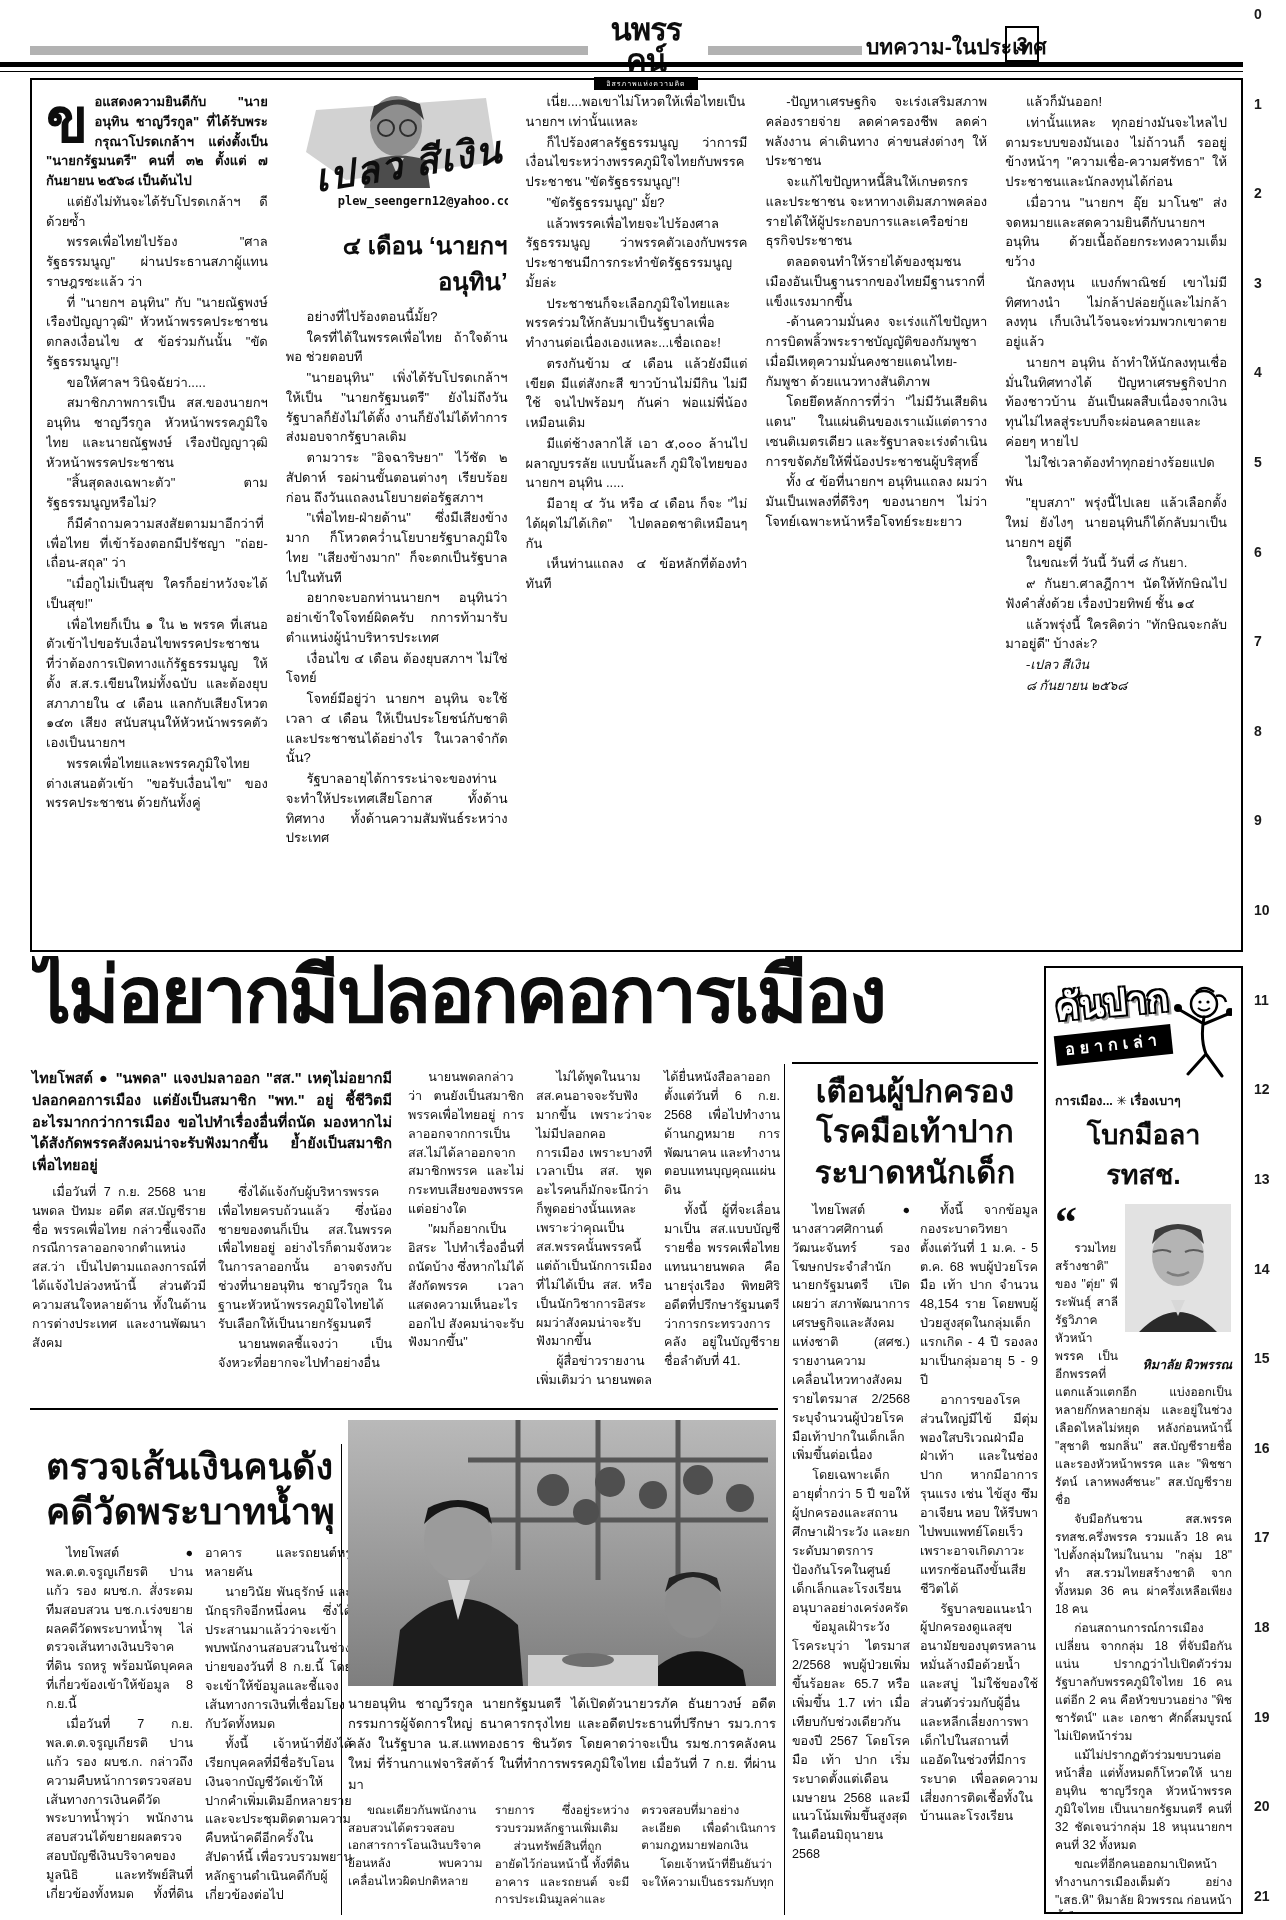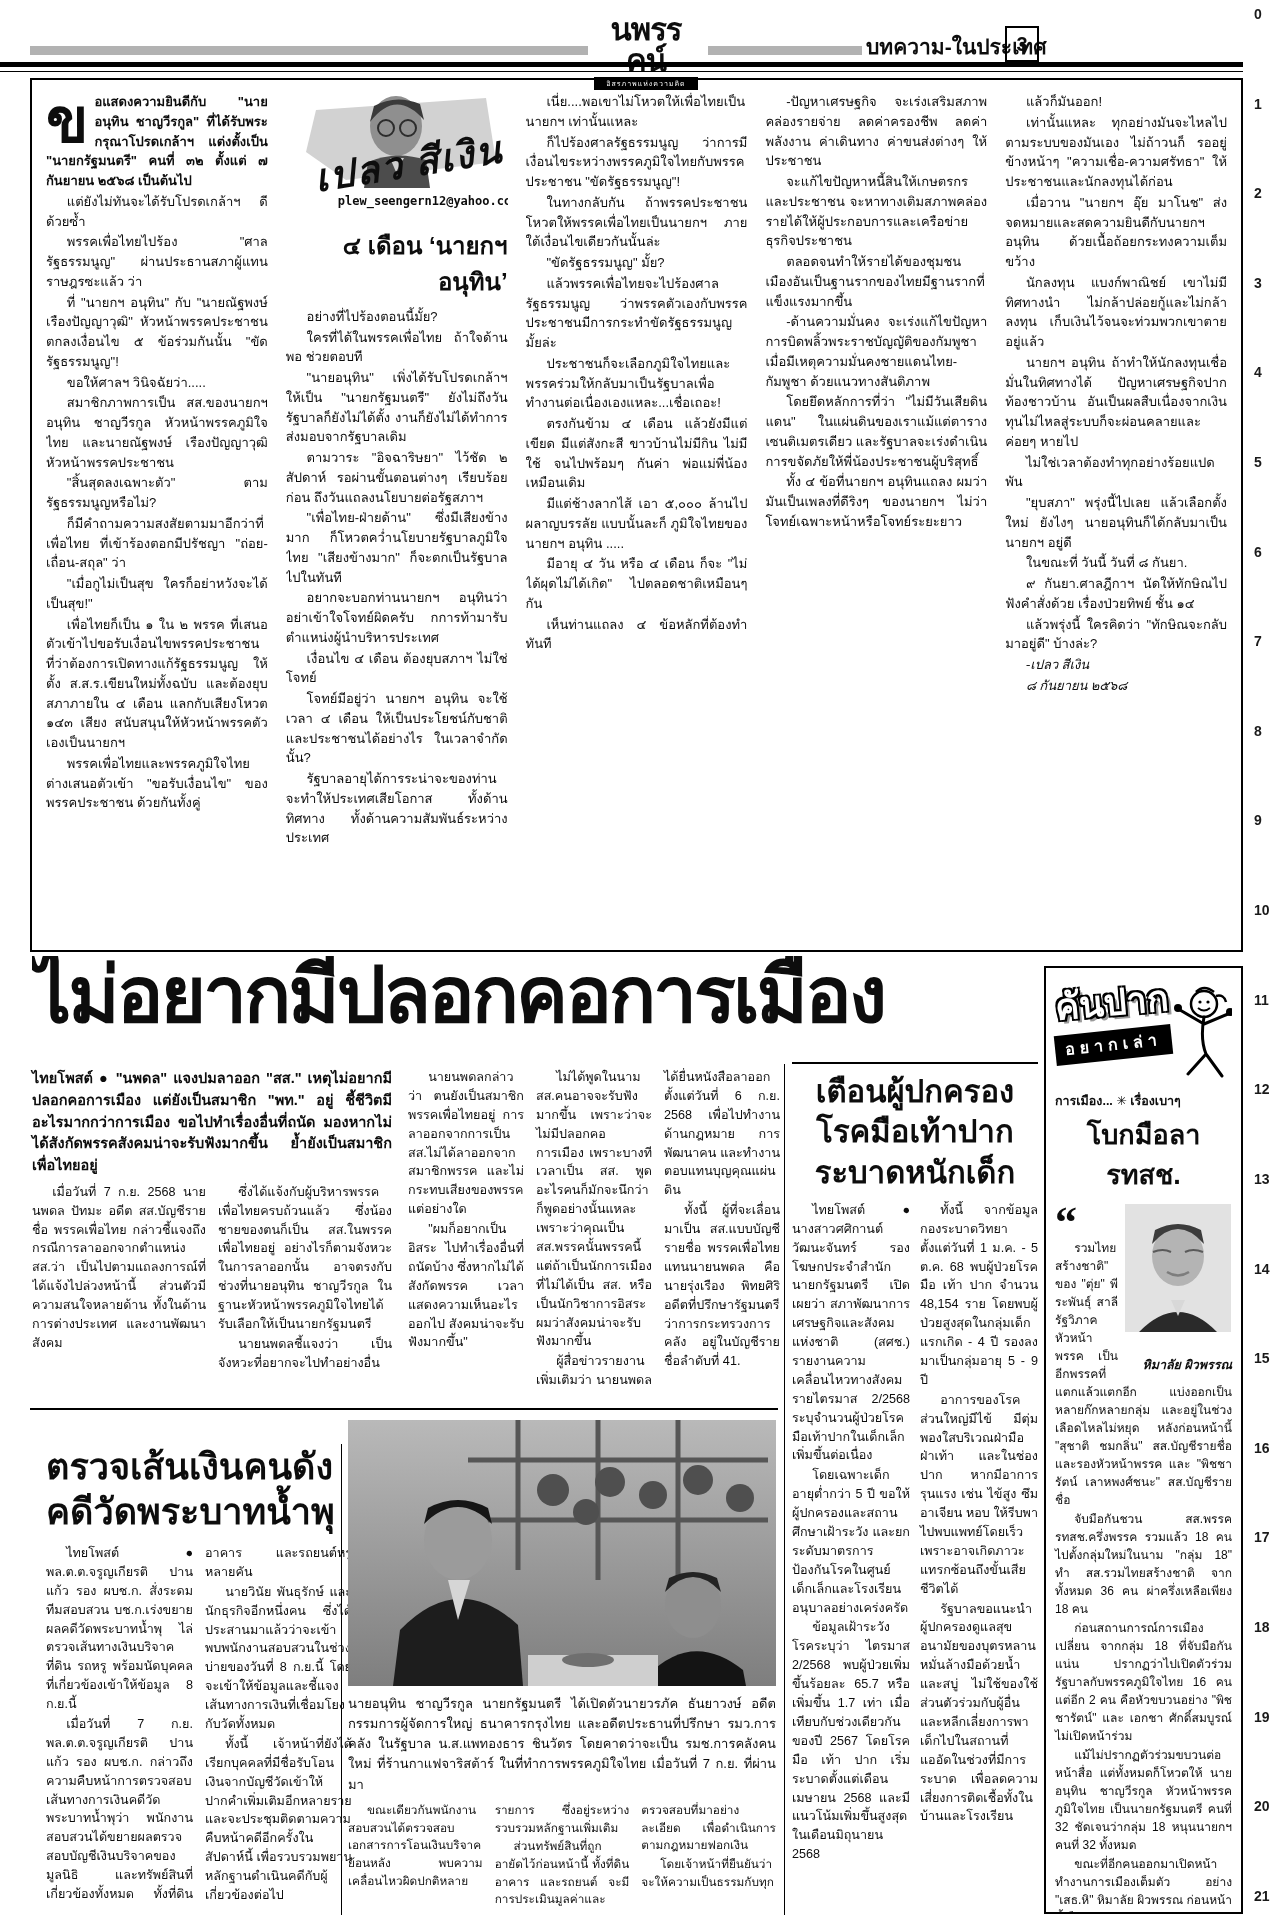--- a/index.html
+++ b/index.html
@@ -147,21 +147,20 @@
         <p class="jp">เงื่อนไข ๔ เดือน ต้องยุบสภาฯ ไม่ใช่โจทย์</p>
         <p class="jp">โจทย์มีอยู่ว่า นายกฯ อนุทิน จะใช้เวลา ๔ เดือน ให้เป็นประโยชน์กับชาติและประชาชนได้อย่างไร ในเวลาจำกัดนั้น?</p>
         <p class="jp">รัฐบาลอายุได้การระน่าจะของท่าน จะทำให้ประเทศเสียโอกาส ทั้งด้านทิศทาง ทั้งด้านความสัมพันธ์ระหว่างประเทศ</p>
       </div>
   </div>
 
   <div class="op-col jp">
     <div>
         <p class="jp">เนี่ย....พอเขาไม่โหวตให้เพื่อไทยเป็นนายกฯ เท่านั้นแหละ</p>
         <p class="jp">ก็ไปร้องศาลรัฐธรรมนูญ ว่าการมีเงื่อนไขระหว่างพรรคภูมิใจไทยกับพรรคประชาชน "ขัดรัฐธรรมนูญ"!</p>
-        <p class="jp">ในทางกลับกัน ถ้าพรรคประชาชนโหวตให้พรรคเพื่อไทยเป็นนายกฯ ภายใต้เงื่อนไขเดียวกันนั้นล่ะ</p>
         <p class="jp">"ขัดรัฐธรรมนูญ" มั้ย?</p>
         <p class="jp">แล้วพรรคเพื่อไทยจะไปร้องศาลรัฐธรรมนูญ ว่าพรรคตัวเองกับพรรคประชาชนมีการกระทำขัดรัฐธรรมนูญมั้ยล่ะ</p>
         <p class="jp">ประชาชนก็จะเลือกภูมิใจไทยและพรรคร่วมให้กลับมาเป็นรัฐบาลเพื่อทำงานต่อเนื่องเองแหละ...เชื่อเถอะ!</p>
         <p class="jp">ตรงกันข้าม ๔ เดือน แล้วยังมีแต่เขียด มีแต่สังกะสี ขาวบ้านไม่มีกิน ไม่มีใช้ จนไปพร้อมๆ กันค่า พ่อแม่พี่น้องเหมือนเดิม</p>
         <p class="jp">มีแต่ช้างลากไส้ เอา ๕,๐๐๐ ล้านไปผลาญบรรลัย แบบนั้นละก็ ภูมิใจไทยของนายกฯ อนุทิน .....</p>
         <p class="jp">มีอายุ ๔ วัน หรือ ๔ เดือน ก็จะ "ไม่ได้ผุดไม่ได้เกิด" ไปตลอดชาติเหมือนๆ กัน</p>
         <p class="jp">เห็นท่านแถลง ๔ ข้อหลักที่ต้องทำทันที</p>
       </div>
   </div>
 

